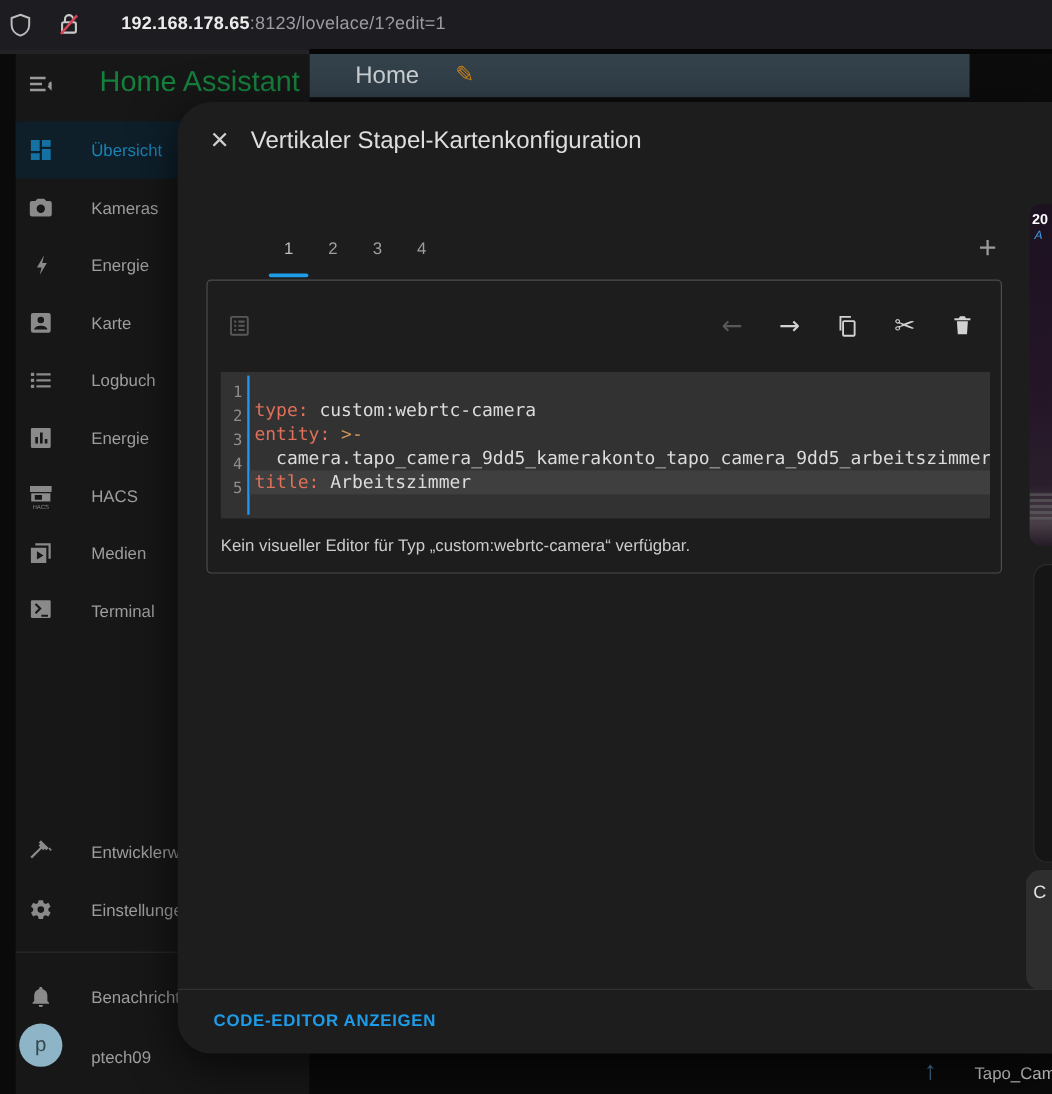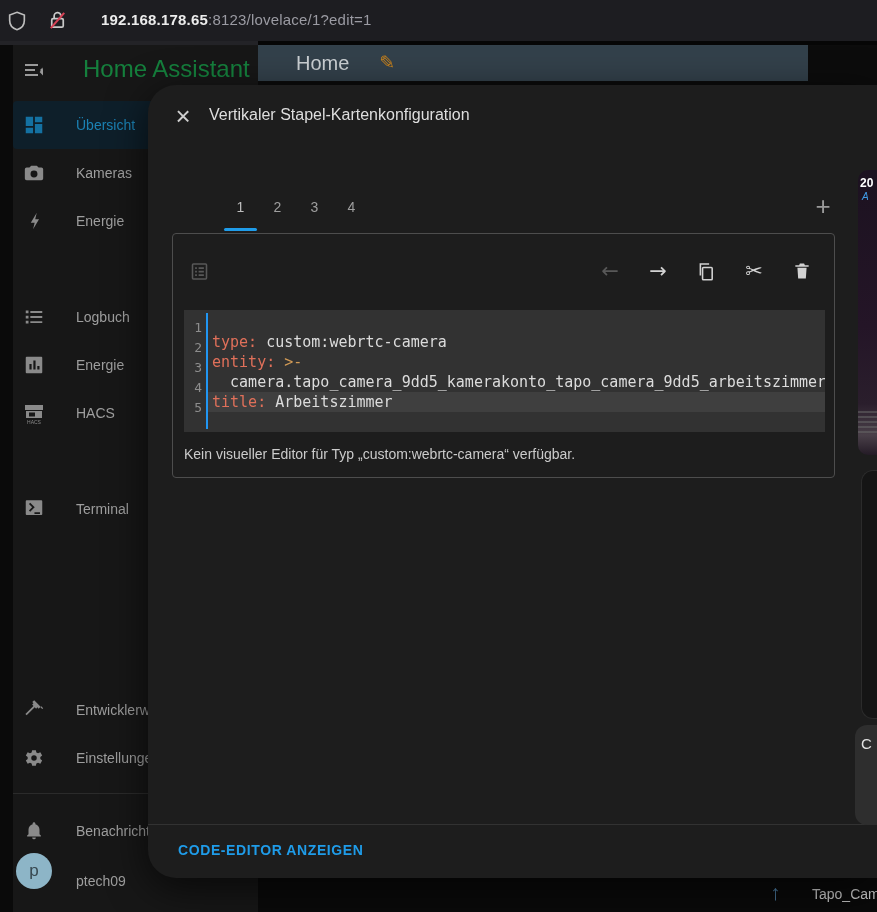--- a/index.html
+++ b/index.html
@@ -31,21 +31,21 @@
 
   
   .app-header{left:258px;top:45px;width:550px;height:36px;background:#33414b;display:flex;align-items:center;}
   .app-tab{color:#ccd1d4;font-size:20px;margin-left:38px;}
   .pencil{color:#c8821c;font-size:19px;margin-left:30px;transform:translateY(-1px);}
 
   
   .dialog{left:148px;top:85px;width:729px;height:793px;background:#1d1d1d;border-radius:28px 0 0 28px;
           box-shadow:0 10px 40px rgba(0,0,0,.65);z-index:10;}
   .dlg-close{position:absolute;left:20px;top:17px;width:30px;height:30px;color:#cfcfcf;font-size:26px;line-height:28px;text-align:center;cursor:pointer;}
-  .dlg-title{position:absolute;left:61px;top:21px;color:#dedede;font-size:16px;white-space:nowrap;}
+  .dlg-title{position:absolute;left:61px;top:21px;color:#dedede;font-size:20px;white-space:nowrap;}
   .tabs{position:absolute;left:74px;top:104px;height:39px;display:flex;}
   .tab{width:37px;text-align:center;line-height:36px;font-size:14px;font-weight:500;color:#9e9e9e;cursor:pointer;}
   .tab.active{color:#bdbdbd;}
   .tab-underline{position:absolute;left:76px;top:143px;width:33px;height:3px;background:#1f9ce9;border-radius:2px;}
   .add-tab{position:absolute;left:662px;top:106px;width:26px;height:32px;color:#9a9a9a;font-size:26px;line-height:30px;text-align:center;font-weight:300;cursor:pointer;}
 
   
   .card-box{position:absolute;left:24px;top:148px;width:663px;height:245px;border:1px solid #4d4d4d;border-radius:4px;box-sizing:border-box;}
   .tb-icon{position:absolute;top:26px;width:22px;height:22px;display:flex;align-items:center;justify-content:center;}
   .tb-glyph{font-size:21px;line-height:22px;font-family:"DejaVu Sans",sans-serif;}
@@ -145,20 +145,28 @@
 
     <div class="sb-item" style="top:152px;">
       <span class="ico">
         <svg width="22" height="22" viewBox="0 0 24 24">
             <path fill="#8a8a8a" d="M11 21l1.7-7H8.5L15 3l-1.7 7h4.2z"></path>
           </svg>
       </span>
       <span class="lbl">Energie</span>
     </div>
 
+    <div class="sb-item" style="top:200px;">
+      <span class="ico">
+        <svg width="22" height="22" viewBox="0 0 24 24">
+            <path fill="#8a8a8a" fill-rule="evenodd" d="M5 3h14a2 2 0 0 1 2 2v14a2 2 0 0 1-2 2H5a2 2 0 0 1-2-2V5a2 2 0 0 1 2-2zm7 3.5a3 3 0 1 0 0 6 3 3 0 0 0 0-6zM6 18.2c0-2.2 2.7-3.6 6-3.6s6 1.4 6 3.6z"></path>
+          </svg>
+      </span>
+      <span class="lbl">Karte</span>
+    </div>
 
     <div class="sb-item" style="top:248px;">
       <span class="ico">
         <svg width="22" height="22" viewBox="0 0 24 24">
             <path fill="#8a8a8a" d="M3 5h3v3H3zm5 .5h13v2H8zM3 10.5h3v3H3zm5 .5h13v2H8zM3 16h3v3H3zm5 .5h13v2H8z"></path>
           </svg>
       </span>
       <span class="lbl">Logbuch</span>
     </div>
 
@@ -175,20 +183,28 @@
       <span class="ico">
         <svg width="24" height="24" viewBox="0 0 24 24">
           <path fill="#8a8a8a" d="M3 4h18v5H3z"></path>
           <path fill="#8a8a8a" d="M4 10h16v7H4zm3 1.5v4h6v-4z" fill-rule="evenodd"></path>
           <text x="12" y="23" text-anchor="middle" font-size="5" fill="#8a8a8a" font-family="Liberation Sans, sans-serif">HACS</text>
         </svg>
       </span>
       <span class="lbl">HACS</span>
     </div>
 
+    <div class="sb-item" style="top:392px;">
+      <span class="ico">
+        <svg width="22" height="22" viewBox="0 0 24 24">
+            <path fill="#8a8a8a" fill-rule="evenodd" d="M7 3h14v14h-2V5H7zM3 7h14v14H3zm5.5 3.2v7.6l6-3.8z"></path>
+          </svg>
+      </span>
+      <span class="lbl">Medien</span>
+    </div>
 
     <div class="sb-item" style="top:440px;">
       <span class="ico">
         <svg width="22" height="22" viewBox="0 0 24 24">
             <path fill="#8a8a8a" fill-rule="evenodd" d="M4 4h16a1 1 0 0 1 1 1v14a1 1 0 0 1-1 1H4a1 1 0 0 1-1-1V5a1 1 0 0 1 1-1zm2.5 4l3.5 3.5L6.5 15l1.4 1.4 4.9-4.9-4.9-4.9zm6 9h6v2h-6z" transform="translate(0,-1.5)"></path>
           </svg>
       </span>
       <span class="lbl">Terminal</span>
     </div>
 

